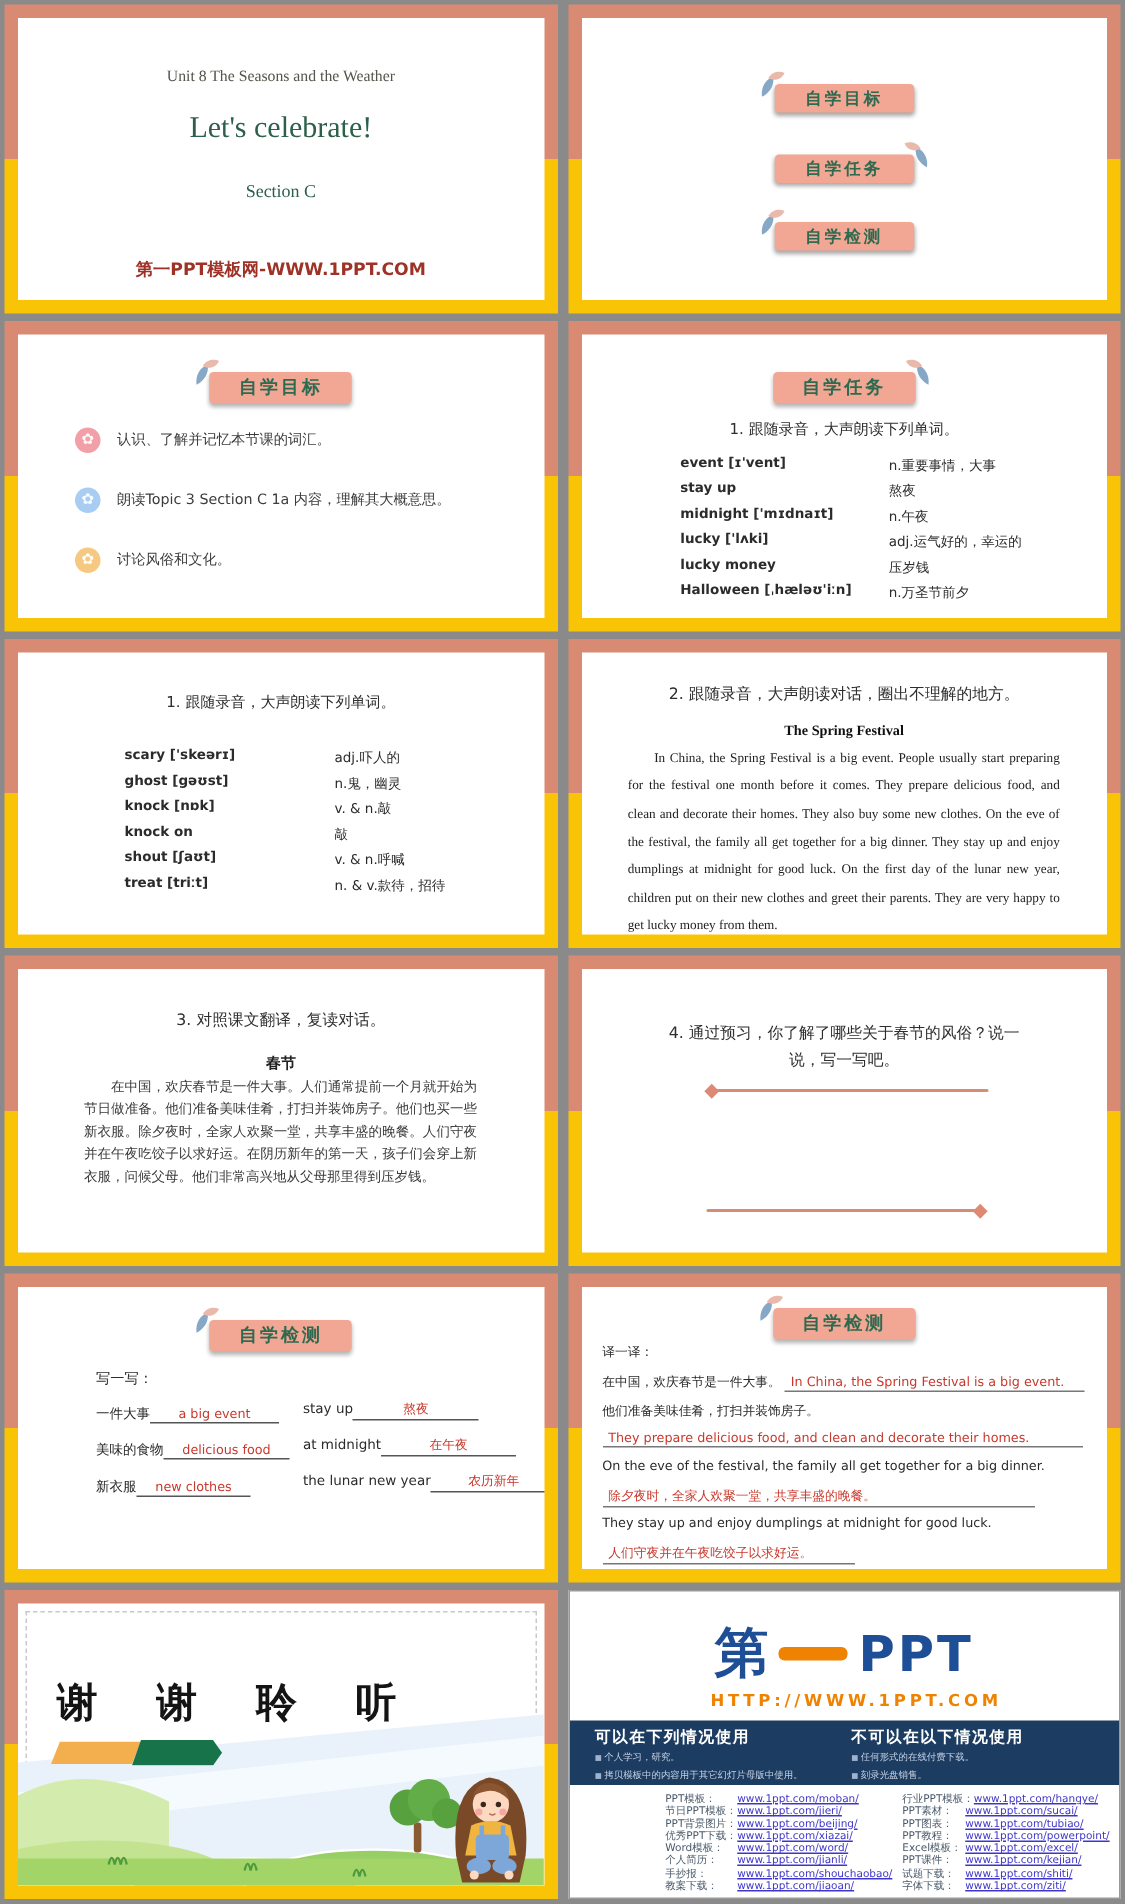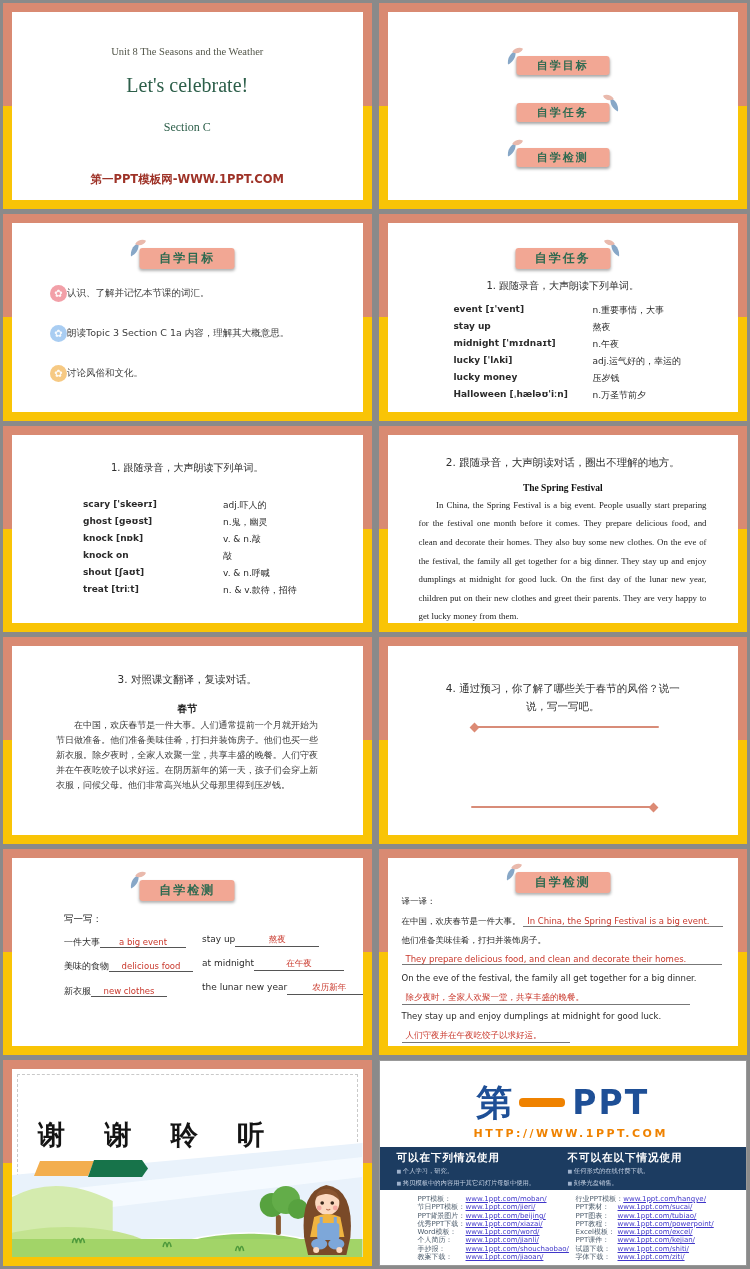--- a/index.html
+++ b/index.html
@@ -30,21 +30,21 @@
   .leaf.tl { left:-11px; top:-9px; }
   .leaf.tr { right:-11px; top:-9px; transform:scaleX(-1); }
 
   
   .s1-unit { top:34px; font-family:"Liberation Serif","DejaVu Serif",serif; font-size:10.5px; color:#53564a; }
   .s1-title { top:62px; font-family:"Liberation Serif","DejaVu Serif",serif; font-size:20px; color:#2d5f4a; }
   .s1-sub { top:108px; font-family:"Liberation Serif","DejaVu Serif",serif; font-size:12px; color:#2d5f4a; }
   .s1-foot { top:160px; font-size:11.5px; font-weight:bold; color:#9e3227; }
 
   
-  .brow { position:absolute; left:38px; height:17px; display:flex; align-items:center; }
+  .brow { position:absolute; left:38px; height:17px; display:flex; align-items:center; gap:11px; }
   .bdot { width:17px; height:17px; border-radius:50%; flex:0 0 17px;
     display:flex; align-items:center; justify-content:center; color:rgba(255,255,255,.92); font-size:10px; }
   .bdot::after { content:"✿"; }
   .btext { font-size:9.5px; color:#3c3c3c; white-space:nowrap; }
 
   
   .subt { position:absolute; left:0; right:0; text-align:center; font-size:10px; color:#2e2e2e; }
   .vrow { position:absolute; left:0; right:0; font-size:9px; color:#2b2b2b; }
   .ven { position:absolute; left:66px; font-weight:600; white-space:nowrap; }
   .vzh { position:absolute; left:205px; white-space:nowrap; }
@@ -99,21 +99,21 @@
   .url { position:absolute; top:66px; left:16px; right:0; text-align:center; color:#ef8200;
     font-weight:bold; font-size:11px; letter-spacing:2.5px; }
   .navy { position:absolute; top:86px; left:0; right:0; height:43px; background:#1c3c61; color:#fff; }
   .lic { position:absolute; top:4px; }
   .lic1 { left:17px; } .lic2 { left:188px; }
   .lic-t { font-size:10.5px; font-weight:bold; letter-spacing:1px; }
   .lic-i { font-size:6.3px; color:#c6d2e4; margin-top:2.5px; white-space:nowrap; }
   .lic-i::before { content:"■ "; font-size:5px; color:#9fb2cc; }
   .links { position:absolute; top:134px; }
   .lcol1 { left:38px; } .lcol2 { left:196px; }
-  .lrow { font-size:7px; line-height:8.3px; color:#4a5a6a; white-space:nowrap; }
+  .lrow { font-size:7px; line-height:8.3px; color:#4a5a6a; white-space:nowrap;margin-left:26px; }
   .llabel { display:inline-block; min-width:48px; }
   .lcol2 .llabel { min-width:42px; }
   .lrow a { color:#3f36c9; text-decoration:underline; cursor:pointer; }
 </style>
 </head>
 <body>
 
 <div class="page">
 
   <div class="cell">

